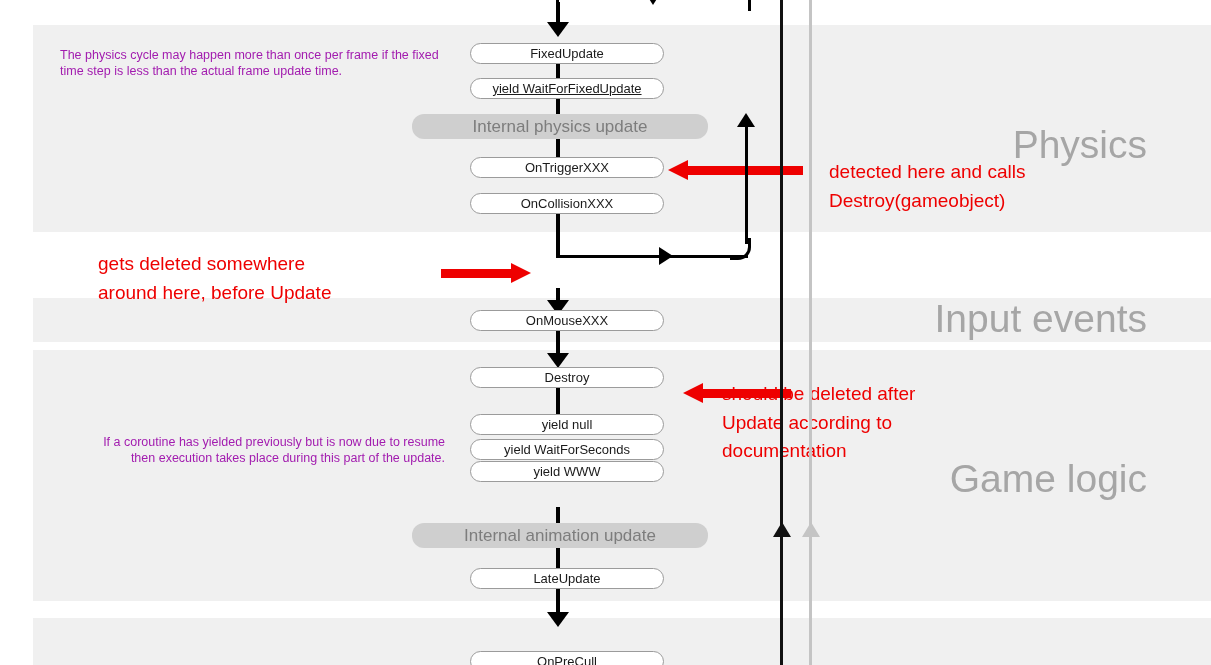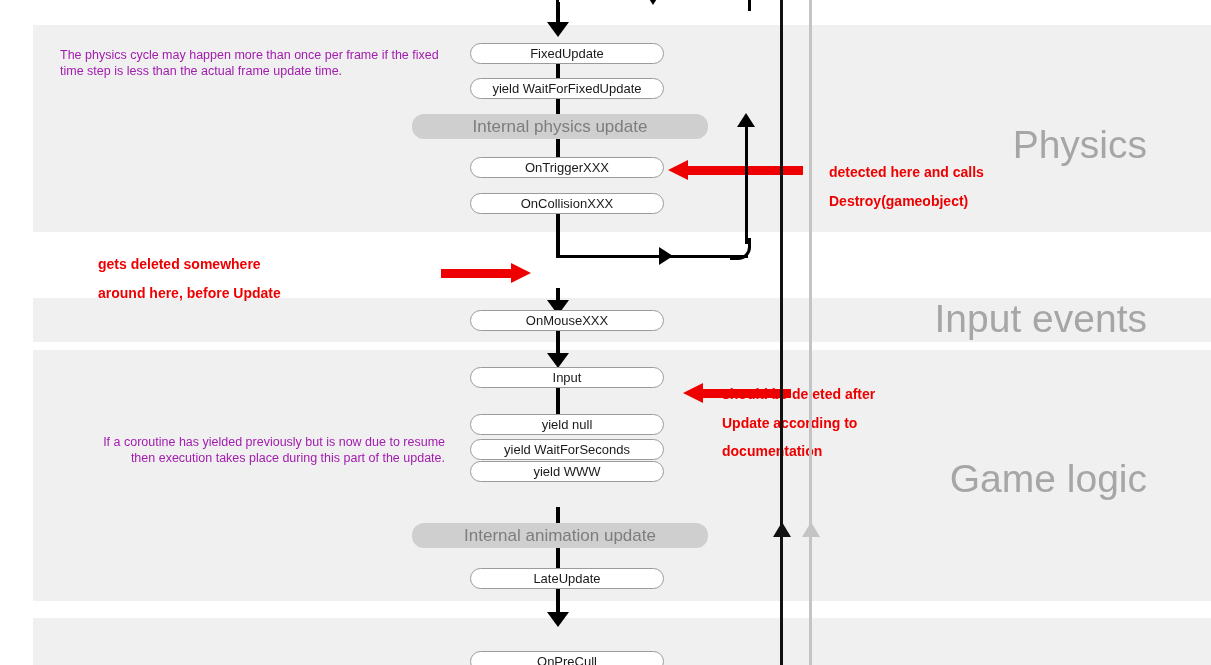--- a/index.html
+++ b/index.html
@@ -38,22 +38,22 @@
     font-size:12.5px;
     line-height:16px;
   }
   #note-physics{left:60px;top:47px;width:385px;text-align:left;}
   #note-coroutine{left:80px;top:434px;width:365px;text-align:right;}
 
   
   .redtext{
     position:absolute;
     color:#ee0000;
-    font-size:14px;
-    font-weight:700;
+    font-size:19px;
+    font-weight:400;
     line-height:28.5px;
     white-space:pre-line;
   }
   #red-destroy{left:829px;top:158px;}
   #red-deleted{left:98px;top:250px;}
   #red-afterupdate{left:722px;top:380px;}
 
   
   .red-arrow{position:absolute;height:0;}
   .red-arrow .shaft{position:absolute;top:0;height:9px;background:#ee0000;}
@@ -156,21 +156,21 @@
   <div class="corner" style="left:556px;top:-26px;width:46px;height:34px;border-right:none;border-bottom:none;border-top-left-radius:14px;"></div>
   <div class="corner" style="left:596px;top:-26px;width:152px;height:34px;border-left:none;border-bottom:none;border-top-right-radius:14px;"></div>
   <div class="loop-head-right" style="left:646px;top:-11px;border-left-color:#000;transform:rotate(90deg);"></div>
   <div class="spine" style="top:2px;height:22px;"></div>
   <div class="spine-head" style="top:22px;"></div>
 
   <div class="node" id="node-fixedupdate" style="top:43px;">FixedUpdate</div>
 
   <div class="spine" style="top:64px;height:14px;"></div>
 
-  <div class="node" id="node-waitforfixedupdate" style="top:78px;">yield WaitForFixedUpdate</div>
+  <div class="node" id="node-waitforfixedupdate" style="top:78px;text-decoration:underline;">yield WaitForFixedUpdate</div>
 
   <div class="spine" style="top:99px;height:16px;"></div>
 
   <div class="proc" id="proc-internal-physics" style="top:114px;">Internal physics update</div>
 
   <div class="spine" style="top:139px;height:18px;"></div>
 
   <div class="node" id="node-oncollisionxxx" style="top:193px;">OnCollisionXXX</div>
 
   <div class="node" id="node-ontriggerxxx" style="top:157px;">OnTriggerXXX</div>
@@ -184,21 +184,21 @@
   <div class="loop-head-up" style="left:737px;top:113px;"></div>
 
   <div class="spine" style="top:288px;height:14px;"></div>
   <div class="spine-head" style="top:300px;"></div>
 
   <div class="node" id="node-onmousexxx" style="top:310px;">OnMouseXXX</div>
 
   <div class="spine" style="top:331px;height:25px;"></div>
   <div class="spine-head" style="top:353px;"></div>
 
-  <div class="node" id="node-update" style="top:367px;">Input</div>
+  <div class="node" id="node-update" style="top:367px;">Destroy</div>
 
   <div class="spine" style="top:388px;height:26px;"></div>
 
   <div class="node" id="node-yieldnull" style="top:414px;">yield null</div>
   <div class="node" id="node-yieldwww" style="top:461px;">yield WWW</div>
   <div class="node" id="node-yieldwaitforseconds" style="top:439px;">yield WaitForSeconds</div>
 
   <div class="spine" style="top:507px;height:16px;"></div>
 
   <div class="proc" id="proc-internal-animation" style="top:523px;">Internal animation update</div>

